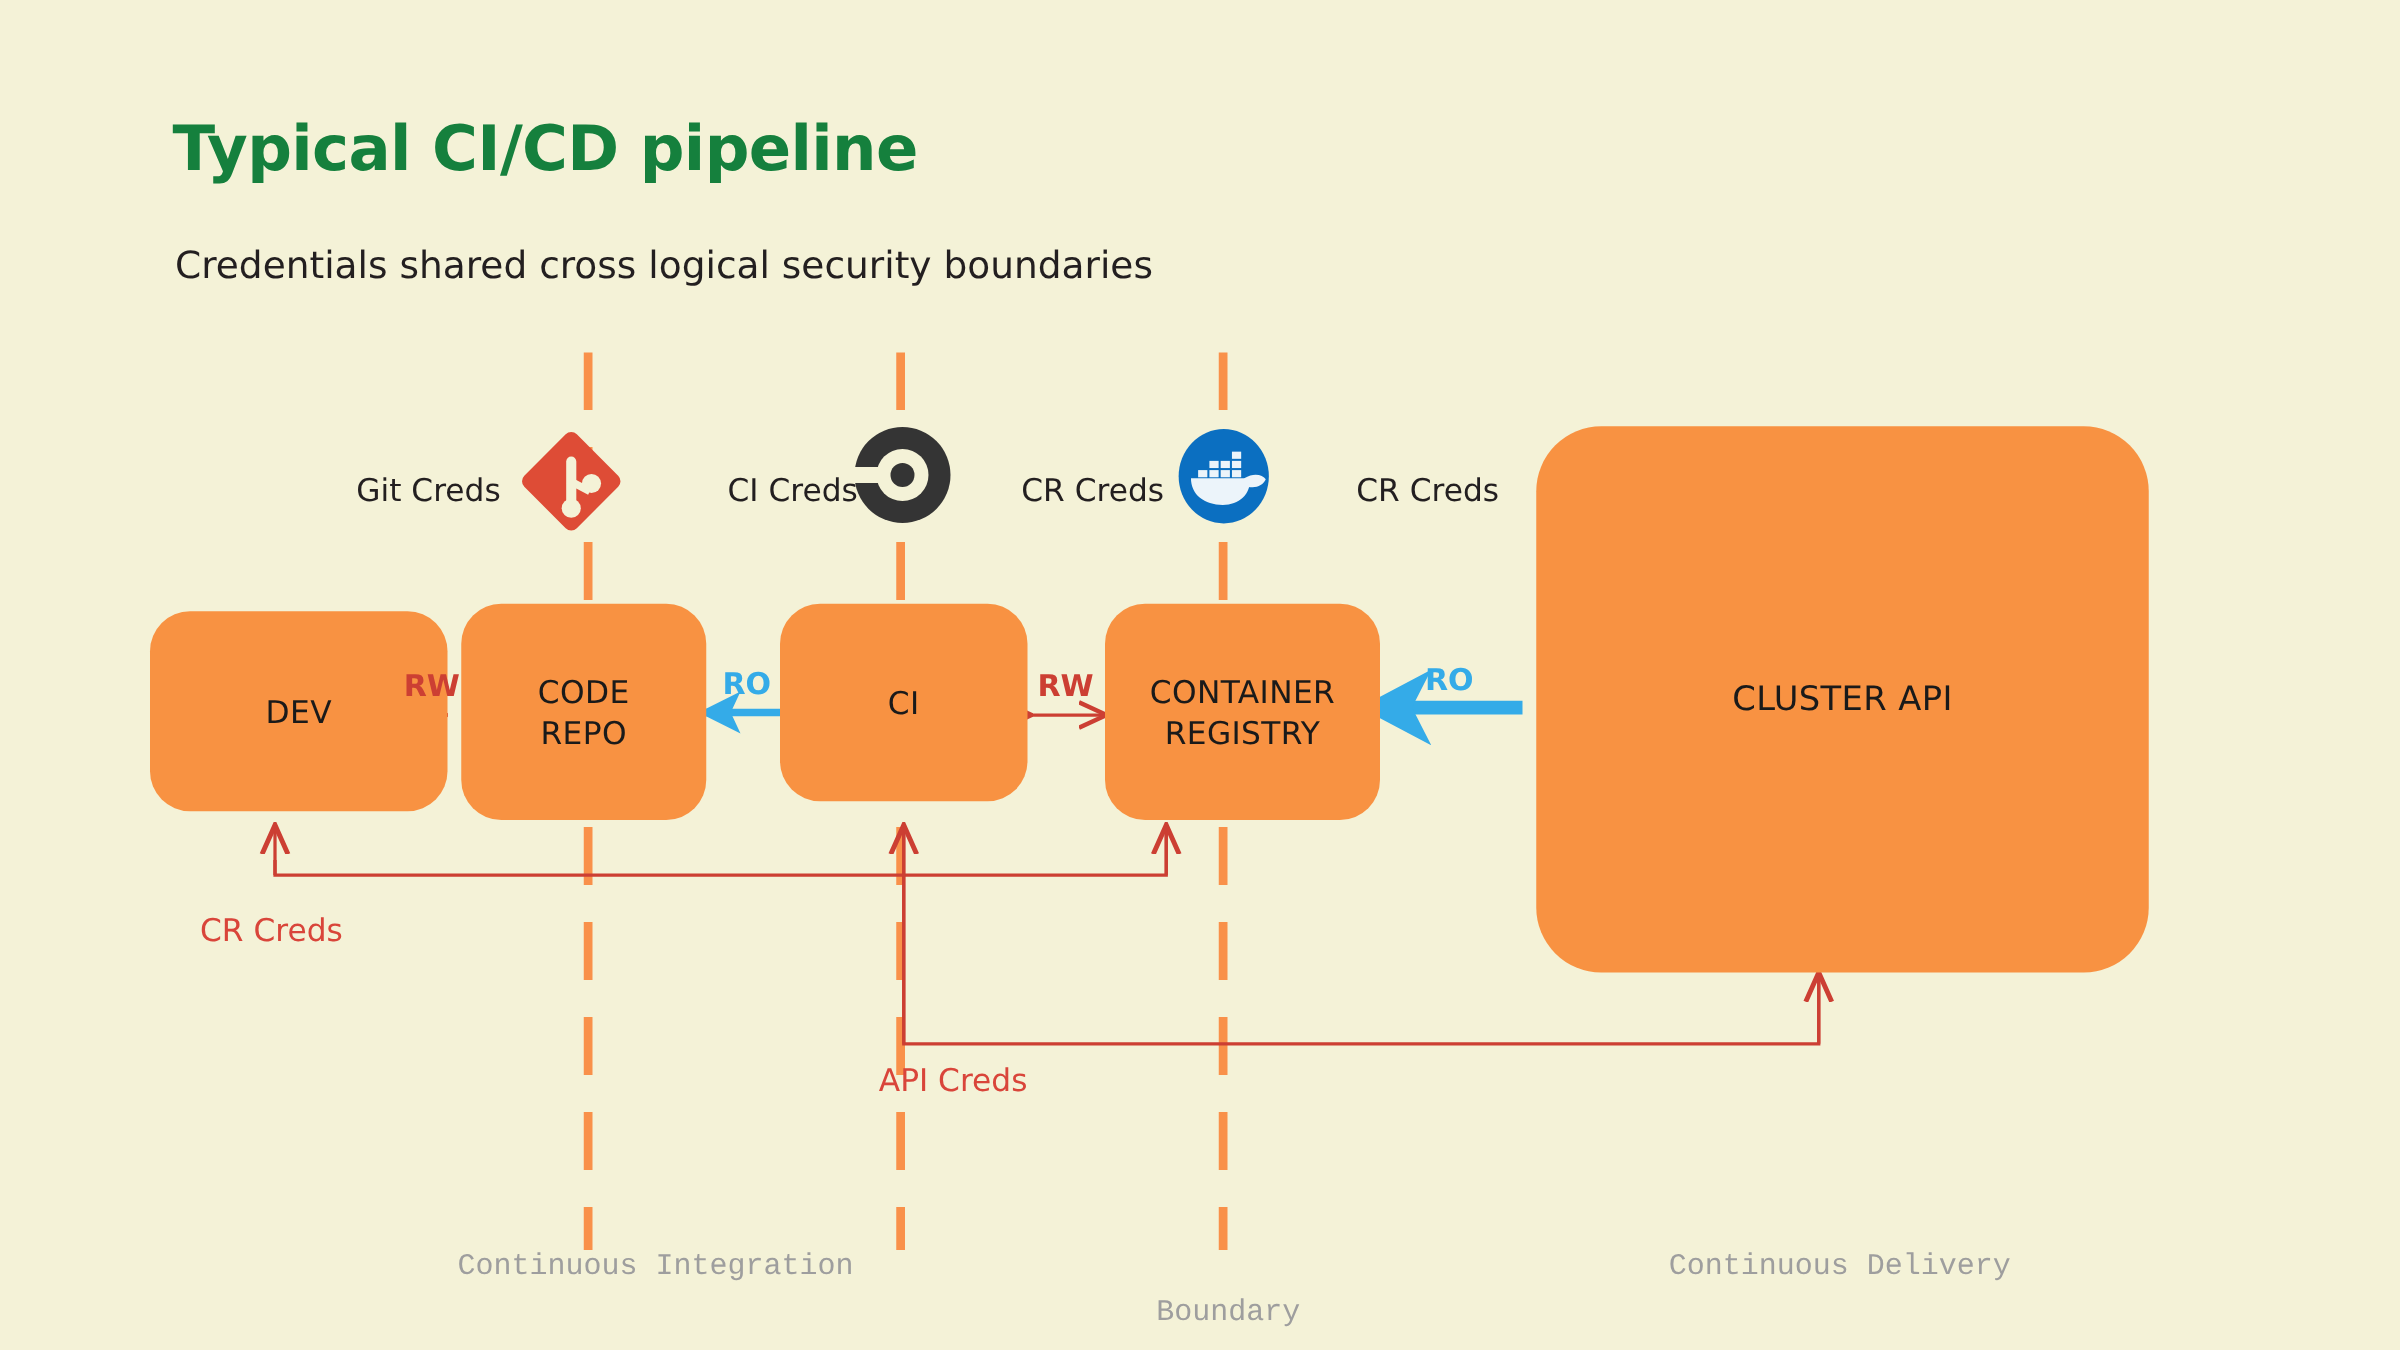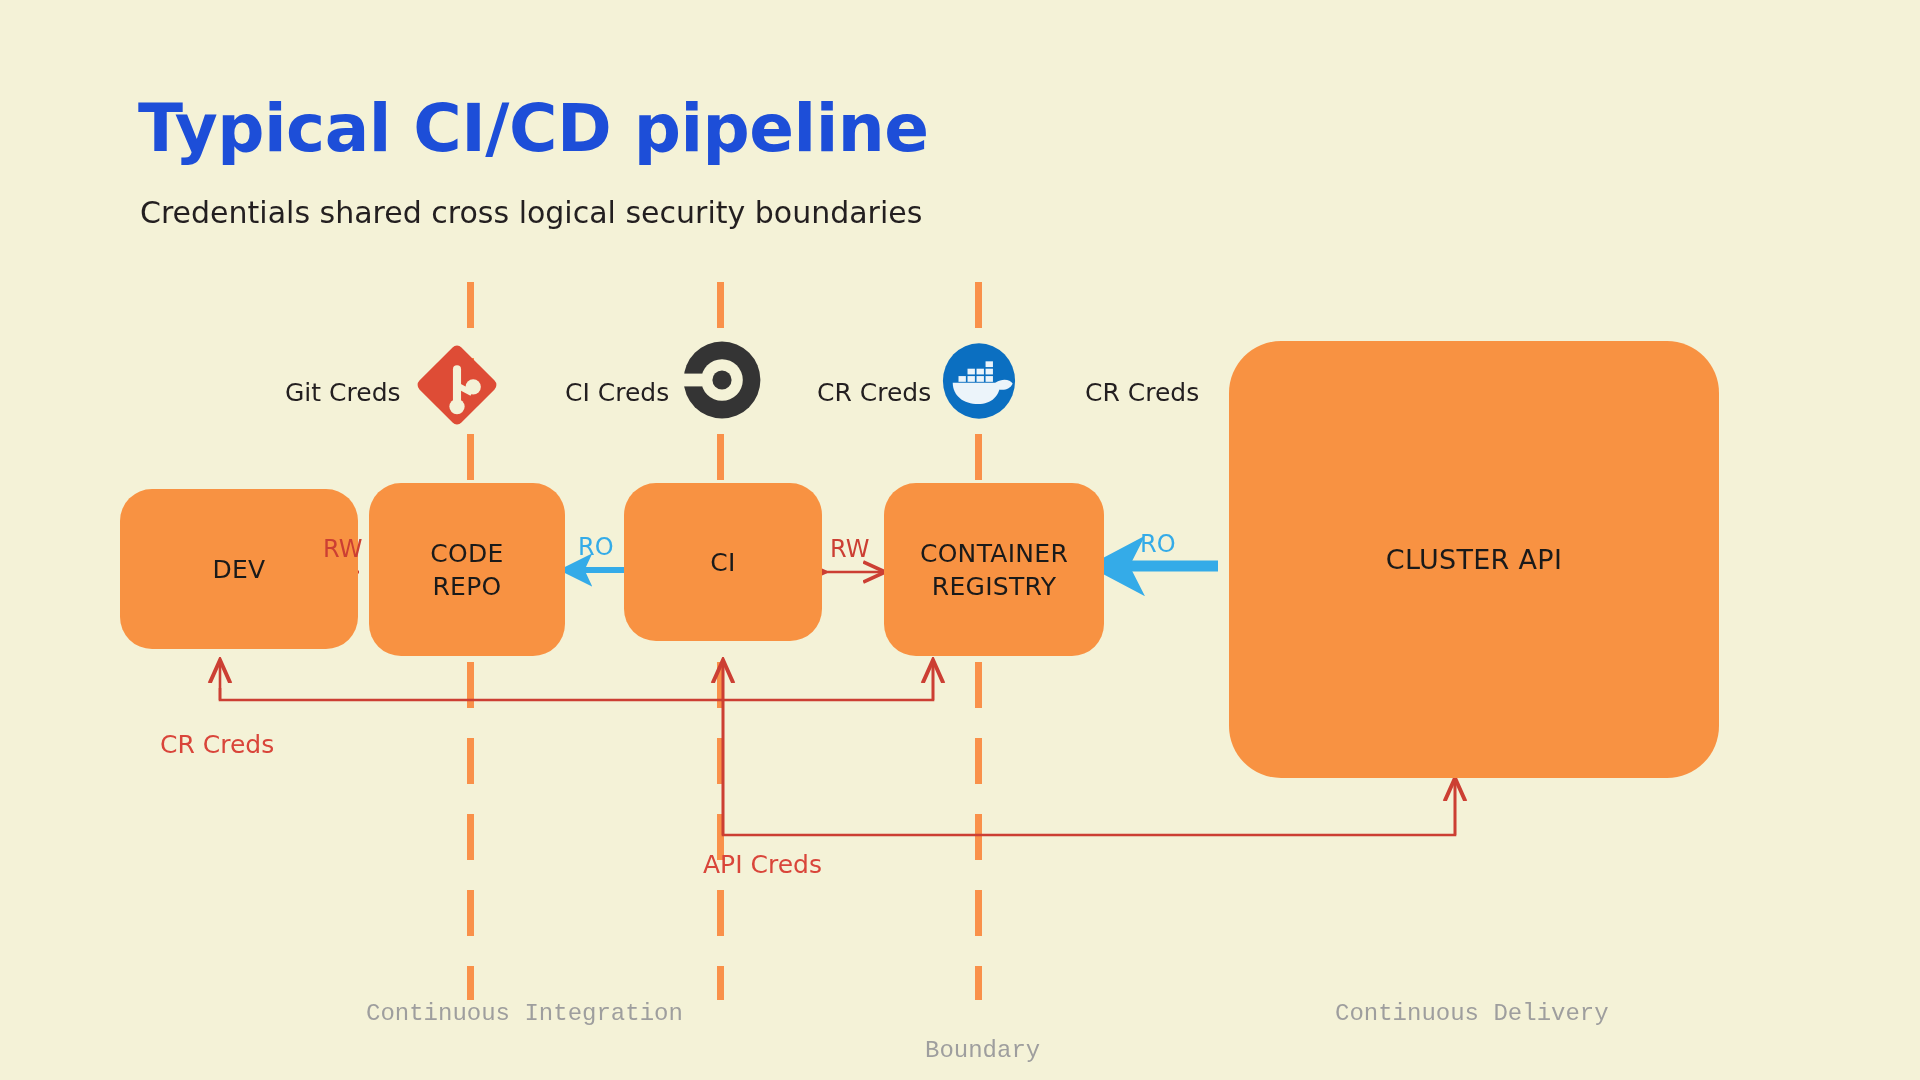--- a/index.html
+++ b/index.html
@@ -19,23 +19,23 @@
     left: 0; top: 0;
     width: 1920px;
     height: 1080px;
     background: #F4F2D7;
   }
   
   #title {
     position: absolute;
     left: 138px;
     top: 90px;
-    font-size: 66px;
+    font-size: 50px;
     font-weight: bold;
-    color: #1d4ed8;
+    color: #15803d;
     letter-spacing: -0.5px;
     white-space: nowrap;
   }
   #subtitle {
     position: absolute;
     left: 140px;
     top: 195px;
     font-size: 30px;
     color: #231F20;
     white-space: nowrap;
@@ -84,21 +84,21 @@
     letter-spacing: 0.3px;
   }
   #box-cluster {
     border-radius: 52px;
     font-size: 27px;
   }
   
   .arrow-label {
     position: absolute;
     font-size: 24px;
-    font-weight: normal;
+    font-weight: bold;
     white-space: nowrap;
   }
   .lab-rw { color: #CC3F33; }
   .lab-ro { color: #34ABE8; }
   
   .path-label {
     position: absolute;
     font-size: 25px;
     color: #D9453A;
     white-space: nowrap;
@@ -180,21 +180,21 @@
       </g>
       <g fill="#F4F2D7">
         <rect x="45.5" y="28" width="9" height="44" rx="4.5"></rect>
         <circle cx="50" cy="74" r="8.5"></circle>
         <circle cx="68" cy="52" r="8.5"></circle>
         <path d="M49 46 L68 56 L65 62 L46 52 Z"></path>
       </g>
     </svg>
   </div>
 
-  <div class="cred-label" style="left:565px; top:378px;">CI Creds</div>
+  <div class="cred-label" style="left:582px; top:378px;">CI Creds</div>
 
   <div class="icon-wrap" style="left:682px; top:340px; width:80px; height:80px;">
     <svg width="80" height="80" viewBox="0 0 100 100">
       <circle cx="50" cy="50" r="48" fill="#343434"></circle>
       <circle cx="50" cy="50" r="26" fill="#F4F2D7"></circle>
       <circle cx="50" cy="50" r="12" fill="#343434"></circle>
       <rect x="-4" y="42" width="30" height="16" fill="#F4F2D7"></rect>
     </svg>
   </div>
 

